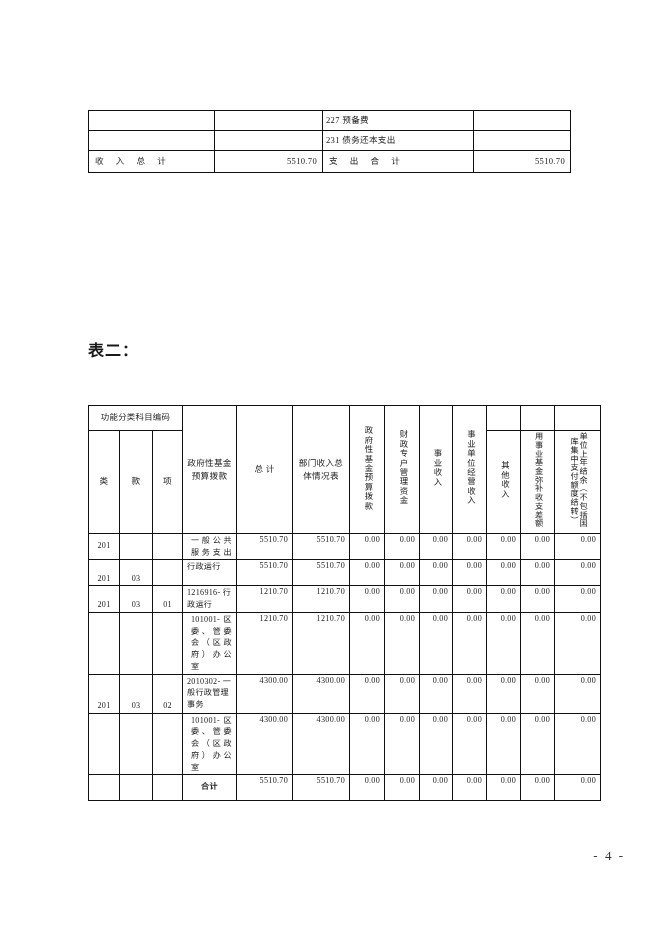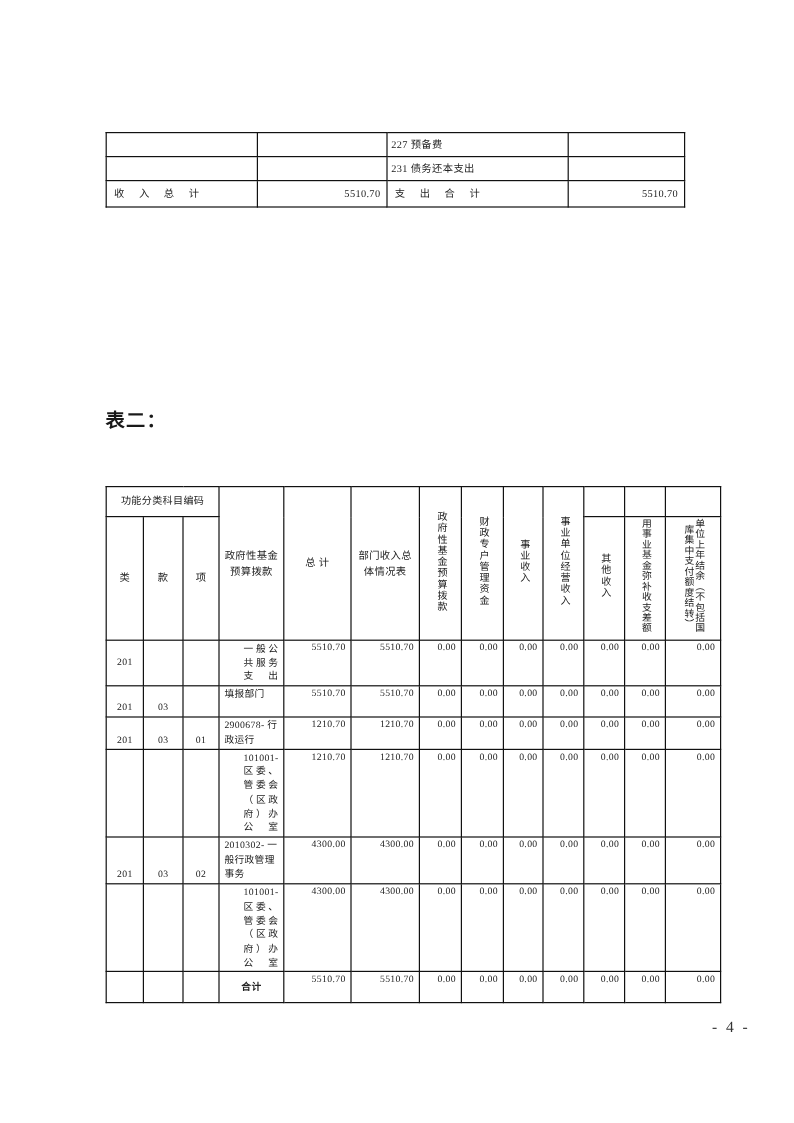--- a/index.html
+++ b/index.html
@@ -127,21 +127,21 @@
     max-height: 96px;
   }
   .vcell { text-align: center; vertical-align: middle; }
 
   .t2 .num { text-align: right; padding-right: 4px; }
   .t2 .ctr { text-align: center; }
   .t2 .nm  { text-align: left; padding-left: 4px; line-height: 1.45; }
   .t2 .nm-justify {
     text-align: justify;
     text-align-last: justify;
-    padding-left: 20px;
+    padding-left: 8px;
     padding-right: 4px;
     line-height: 1.45;
     margin-left: 31px;
   }
   .t2 .code-bottom { vertical-align: bottom; text-align: center; padding-bottom: 1px; }
 
   
   .w-lei  { width: 31px; }
   .w-kuan { width: 33px; }
   .w-xiang{ width: 30px; }
@@ -281,36 +281,36 @@
             <td class="num" style="vertical-align: top;">0.00</td>
             <td class="num" style="vertical-align: top;">0.00</td>
             <td class="num" style="vertical-align: top;">0.00</td>
             <td class="num" style="vertical-align: top;">0.00</td>
             <td class="num" style="vertical-align: top;">0.00</td>
           </tr>
           <tr style="height: 26px;">
             <td class="code-bottom">201</td>
             <td class="code-bottom">03</td>
             <td class="code-bottom"></td>
-            <td class="nm" style="vertical-align: top;">填报部门</td>
+            <td class="nm" style="vertical-align: top;">行政运行</td>
             <td class="num" style="vertical-align: top;">5510.70</td>
             <td class="num" style="vertical-align: top;">5510.70</td>
             <td class="num" style="vertical-align: top;">0.00</td>
             <td class="num" style="vertical-align: top;">0.00</td>
             <td class="num" style="vertical-align: top;">0.00</td>
             <td class="num" style="vertical-align: top;">0.00</td>
             <td class="num" style="vertical-align: top;">0.00</td>
             <td class="num" style="vertical-align: top;">0.00</td>
             <td class="num" style="vertical-align: top;">0.00</td>
           </tr>
           <tr style="height: 26px;">
             <td class="code-bottom">201</td>
             <td class="code-bottom">03</td>
             <td class="code-bottom">01</td>
-            <td class="nm" style="vertical-align: top;">2900678- 行政运行</td>
+            <td class="nm" style="vertical-align: top;">1216916- 行政运行</td>
             <td class="num" style="vertical-align: top;">1210.70</td>
             <td class="num" style="vertical-align: top;">1210.70</td>
             <td class="num" style="vertical-align: top;">0.00</td>
             <td class="num" style="vertical-align: top;">0.00</td>
             <td class="num" style="vertical-align: top;">0.00</td>
             <td class="num" style="vertical-align: top;">0.00</td>
             <td class="num" style="vertical-align: top;">0.00</td>
             <td class="num" style="vertical-align: top;">0.00</td>
             <td class="num" style="vertical-align: top;">0.00</td>
           </tr>

